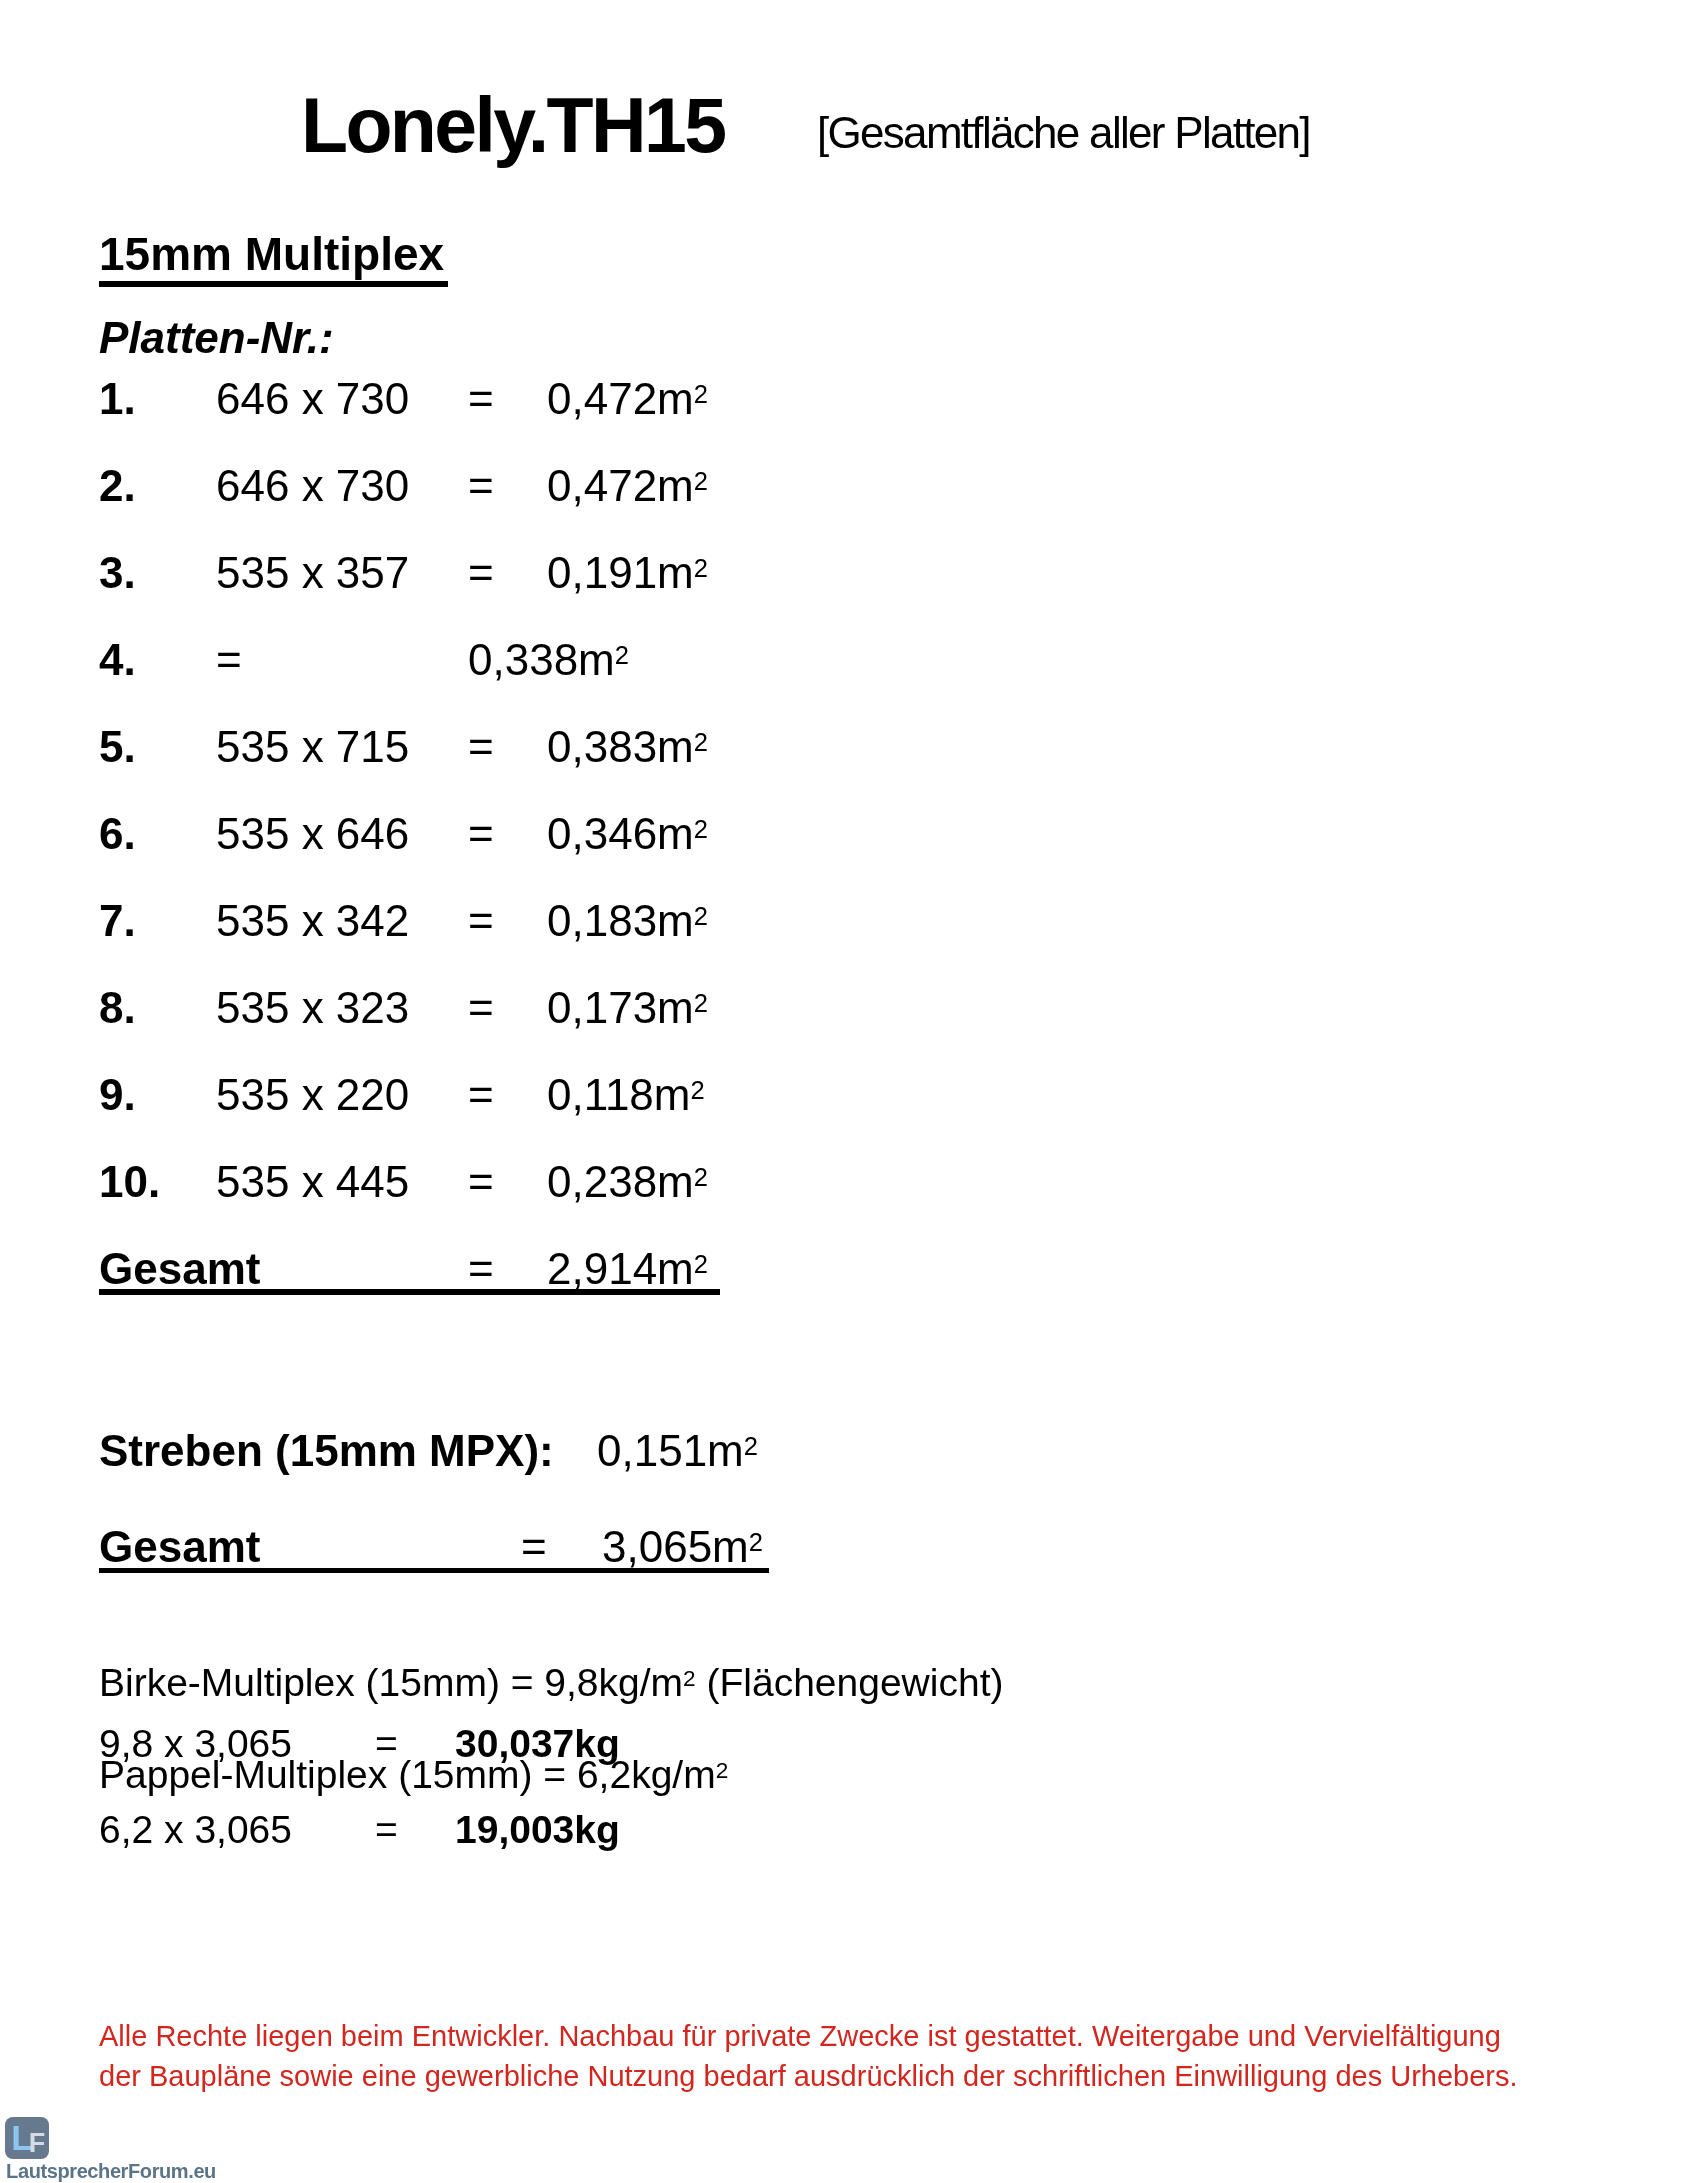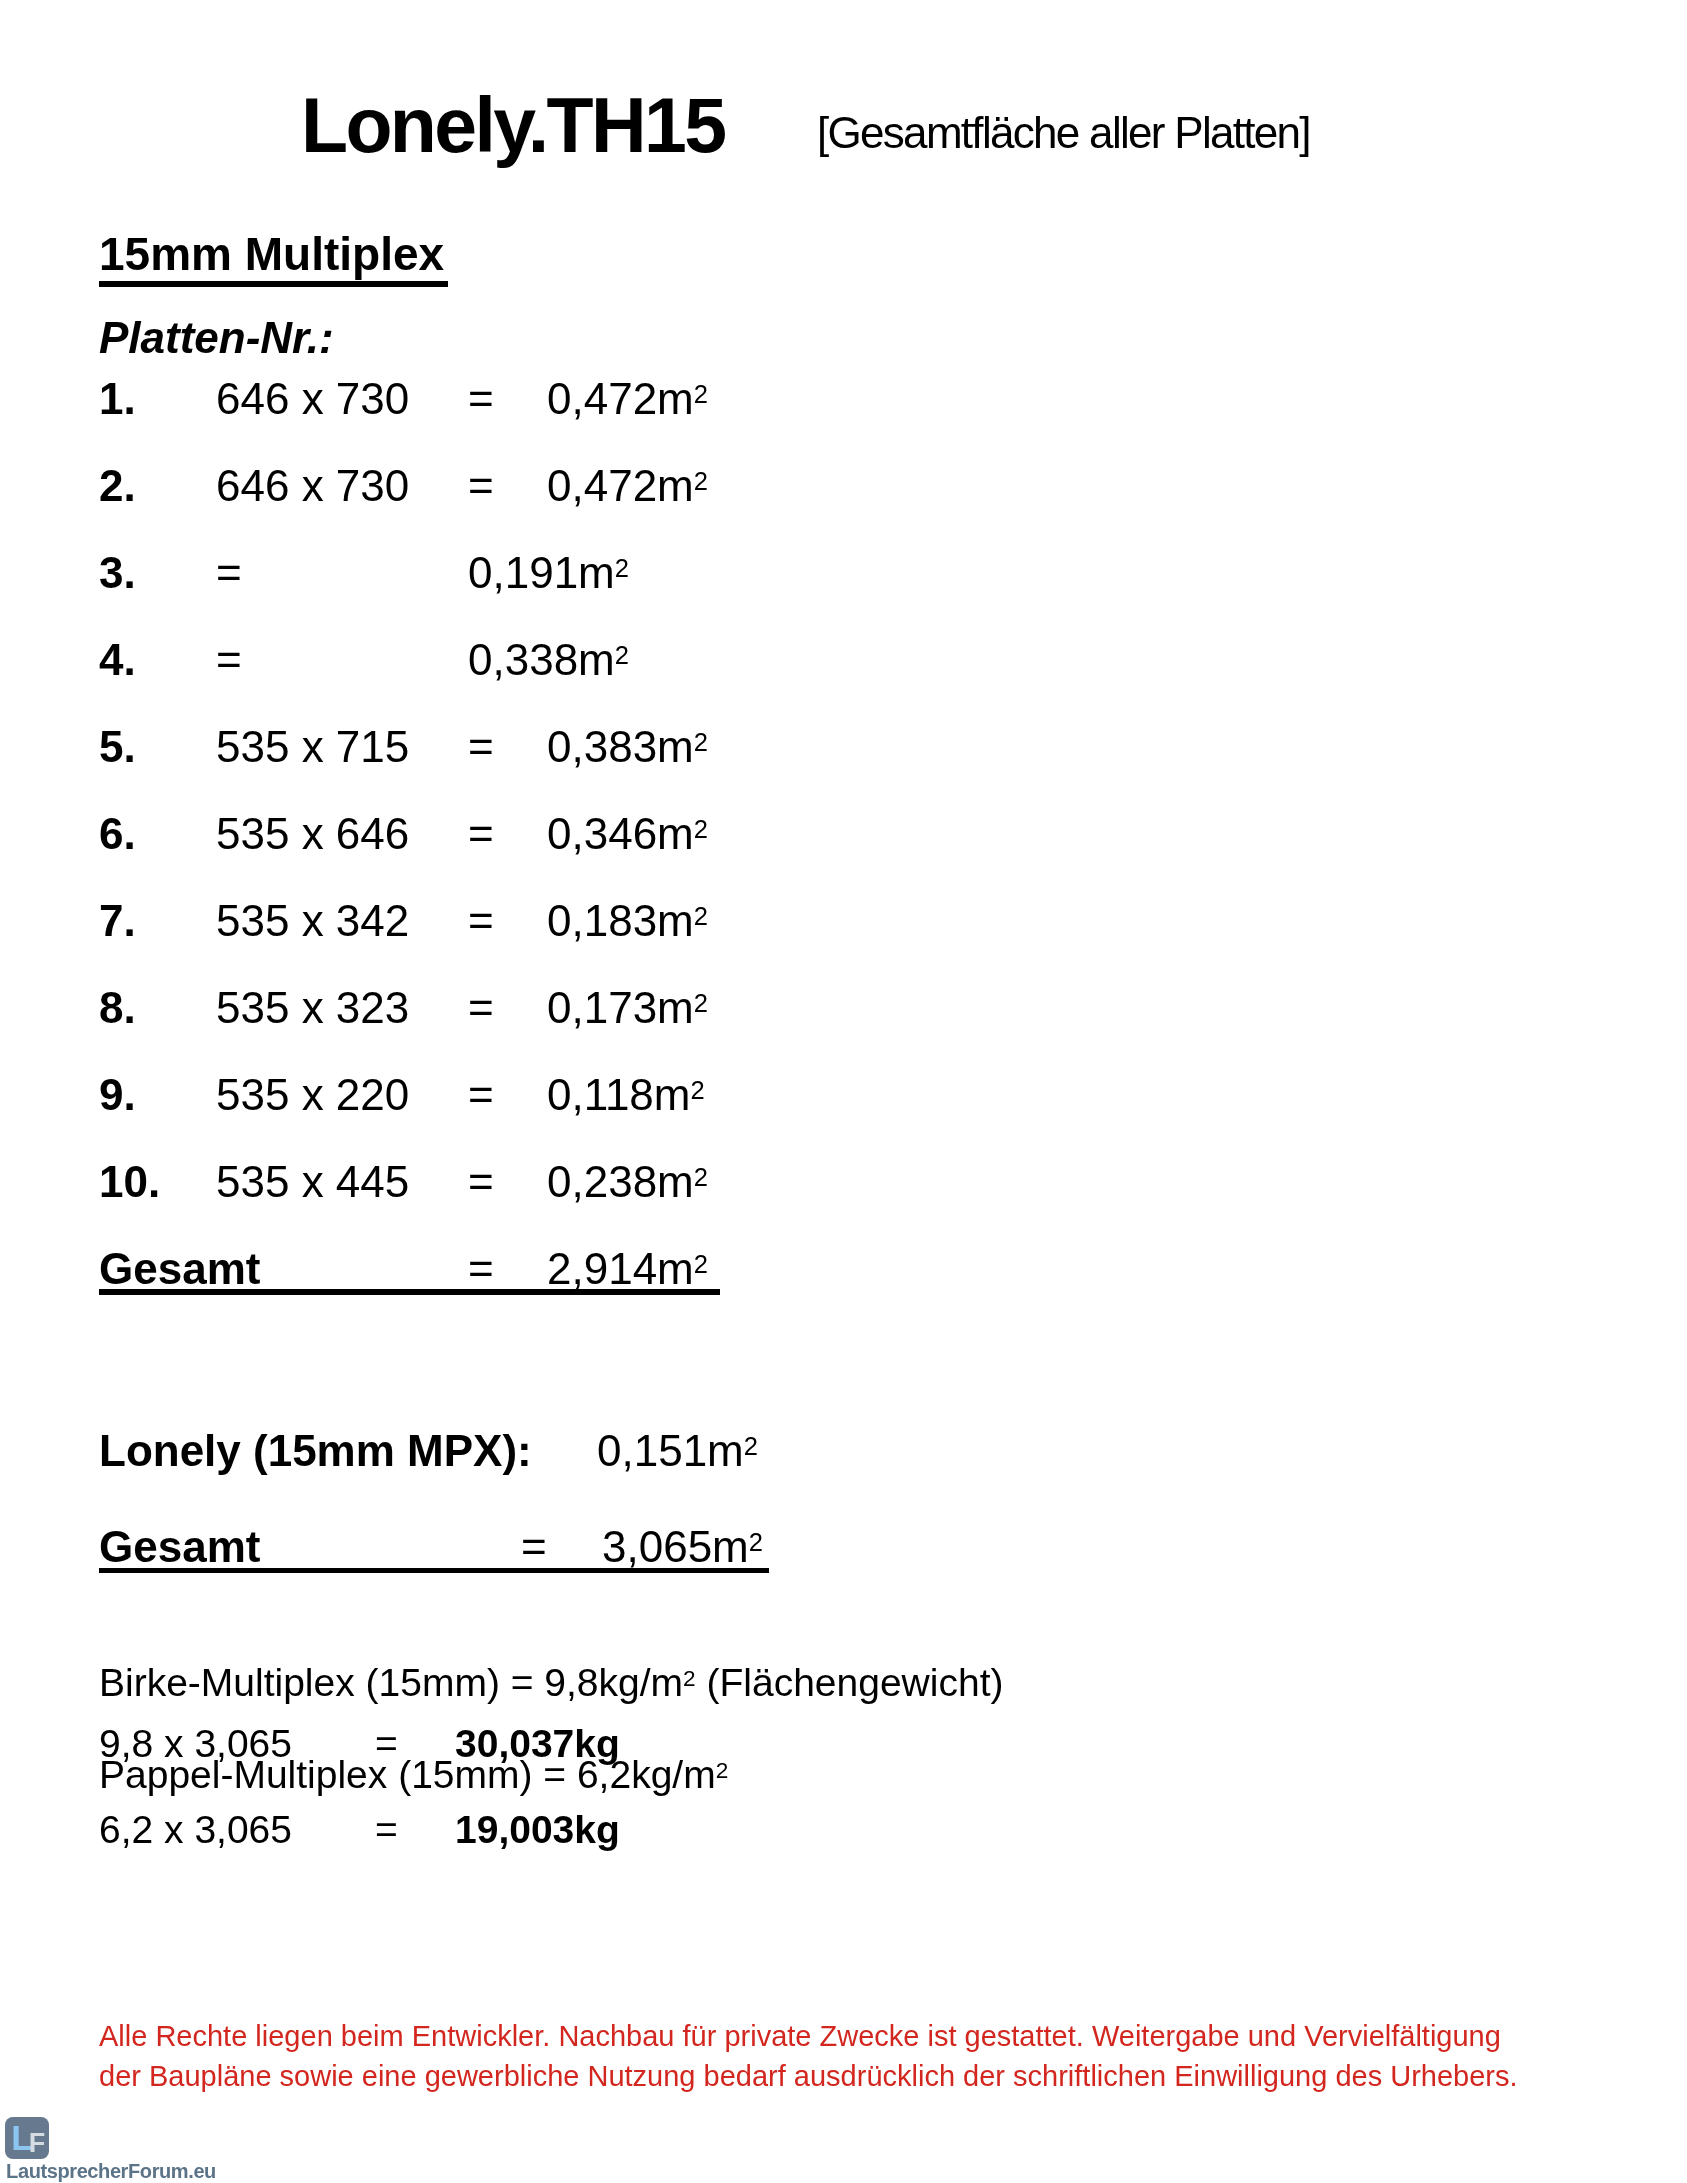--- a/index.html
+++ b/index.html
@@ -66,20 +66,21 @@
       <span>0,472m<sup>2</sup></span>
     </div>
     <div class="prow">
       <span class="num">2.</span>
       <span>646 x 730</span>
       <span>=</span>
       <span>0,472m<sup>2</sup></span>
     </div>
     <div class="prow">
       <span class="num">3.</span>
+      <span>535 x 357</span>
       <span>=</span>
       <span>0,191m<sup>2</sup></span>
     </div>
     <div class="prow">
       <span class="num">4.</span>
       <span>=</span>
       <span>0,338m<sup>2</sup></span>
     </div>
     <div class="prow">
       <span class="num">5.</span>
@@ -119,21 +120,21 @@
     </div>
     <div class="prow">
       <span class="total-label">Gesamt</span>
       <span>=</span>
       <span>2,914m<sup>2</sup></span>
       <span class="rule rule-total"></span>
     </div>
   </div>
 
   <div class="abs streben">
-    <span class="lbl">Lonely (15mm MPX):</span><span>0,151m<sup>2</sup></span>
+    <span class="lbl">Streben (15mm MPX):</span><span>0,151m<sup>2</sup></span>
   </div>
 
   <div class="grand">
     <span class="lbl">Gesamt</span>
     <span>=</span>
     <span>3,065m<sup>2</sup></span>
     <span class="rule rule-grand"></span>
   </div>
 
   <div class="abs weights birke">

